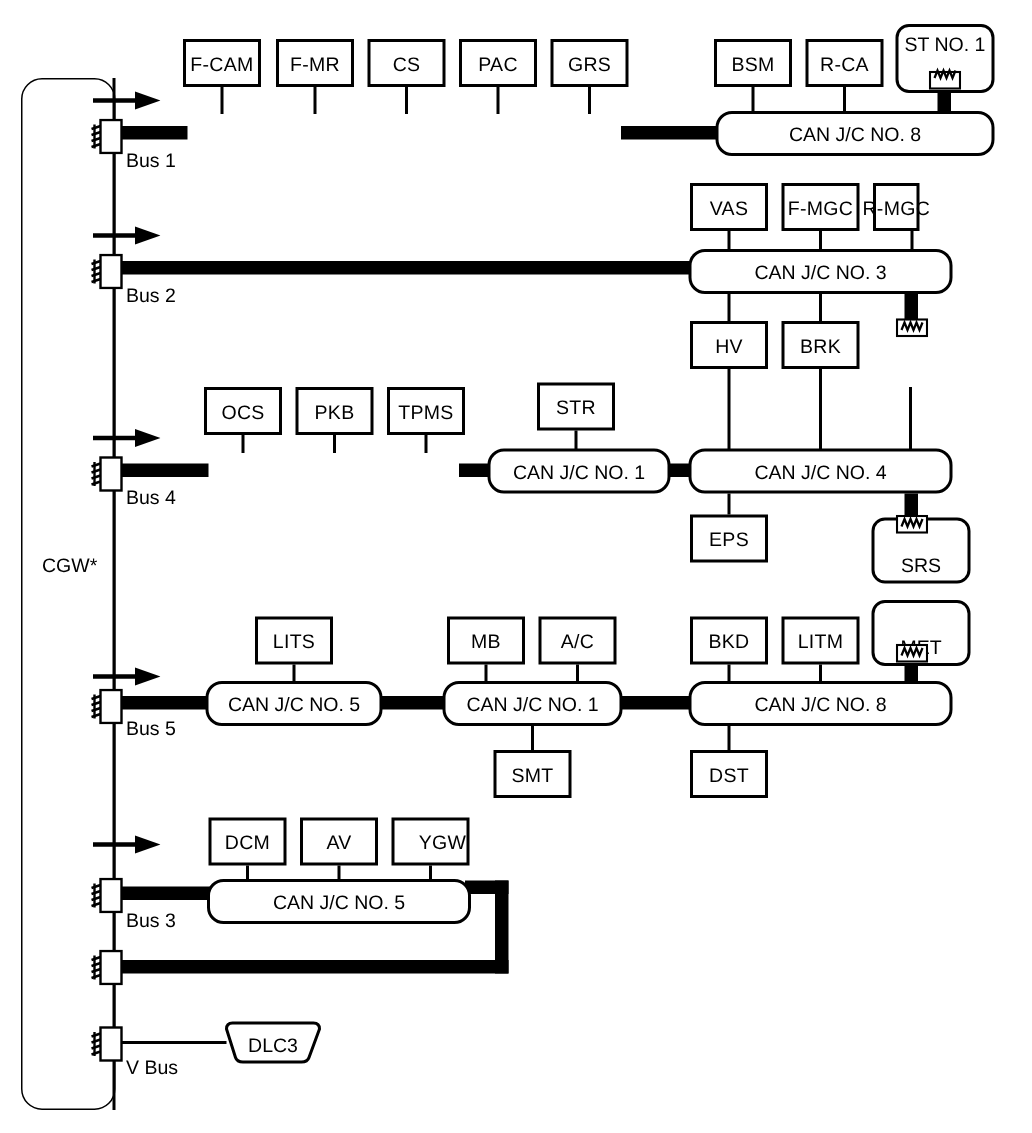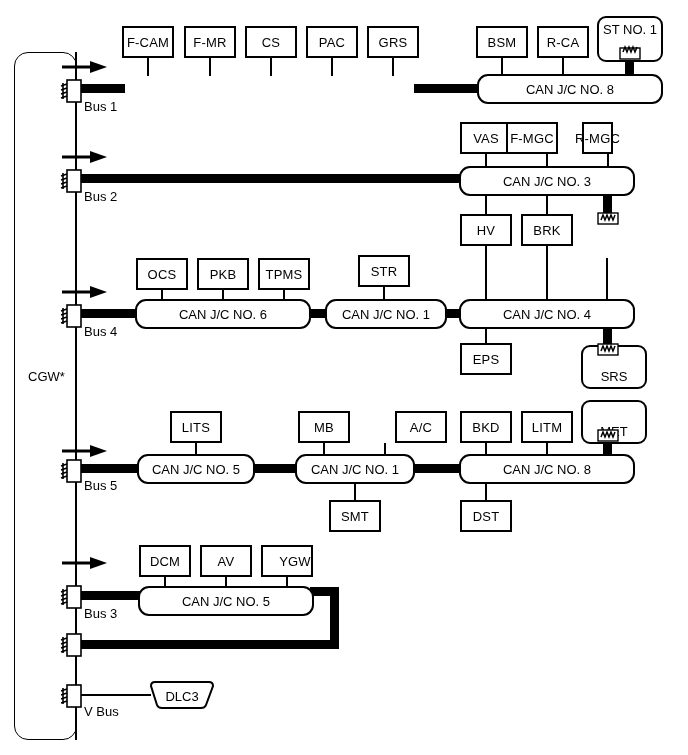--- a/index.html
+++ b/index.html
@@ -115,21 +115,21 @@
     <svg width="22" height="24" viewBox="0 0 22 24">
       <rect x="7" y="1" width="14" height="22" fill="#fff" stroke="#000" stroke-width="1.6"></rect>
       <path d="M7 5 L1 7 M7 9 L1 11 M7 13 L1 15 M7 17 L1 19" stroke="#000" stroke-width="1.6"></path>
       <path d="M3 4 L3 20" stroke="#000" stroke-width="1.6"></path>
     </svg>
   </div>
   <div class="buslabel" style="left:84px;top:189px;">Bus 2</div>
   <div class="bl" style="left:77px;top:174px;width:385px;height:9px;"></div>
 
   <div class="ecu" style="left:460px;top:122px;width:52px;height:32px;">VAS</div>
-  <div class="ecu" style="left:506px;top:122px;width:52px;height:32px;">F-MGC</div>
+  <div class="ecu" style="left:521px;top:122px;width:52px;height:32px;">F-MGC</div>
   <div class="ecu" style="left:582px;top:122px;width:31px;height:32px;">R-MGC</div>
   <div class="tl" style="left:485px;top:154px;width:2px;height:14px;"></div>
   <div class="tl" style="left:546px;top:154px;width:2px;height:14px;"></div>
   <div class="tl" style="left:607px;top:154px;width:2px;height:14px;"></div>
 
   <div class="jc" style="left:459px;top:166px;width:176px;height:30px;">CAN J/C NO. 3</div>
 
   <div class="tl" style="left:485px;top:196px;width:2px;height:18px;"></div>
   <div class="tl" style="left:546px;top:196px;width:2px;height:18px;"></div>
   <div class="bl" style="left:603px;top:196px;width:9px;height:18px;"></div>
@@ -169,21 +169,20 @@
   <div class="ecu" style="left:136px;top:258px;width:52px;height:32px;">OCS</div>
   <div class="ecu" style="left:197px;top:258px;width:52px;height:32px;">PKB</div>
   <div class="ecu" style="left:258px;top:258px;width:52px;height:32px;">TPMS</div>
   <div class="ecu" style="left:358px;top:255px;width:52px;height:32px;">STR</div>
 
   <div class="tl" style="left:161px;top:290px;width:2px;height:12px;"></div>
   <div class="tl" style="left:222px;top:290px;width:2px;height:12px;"></div>
   <div class="tl" style="left:283px;top:290px;width:2px;height:12px;"></div>
   <div class="tl" style="left:383px;top:287px;width:2px;height:15px;"></div>
 
-  <div class="jc" style="left:135px;top:299px;width:176px;height:30px;">CAN J/C NO. 6</div>
   <div class="jc" style="left:325px;top:299px;width:122px;height:30px;">CAN J/C NO. 1</div>
   <div class="jc" style="left:459px;top:299px;width:176px;height:30px;">CAN J/C NO. 4</div>
 
   <div class="tl" style="left:485px;top:329px;width:2px;height:14px;"></div>
   <div class="bl" style="left:603px;top:329px;width:9px;height:16px;"></div>
 
   <div class="ecu" style="left:460px;top:343px;width:52px;height:32px;">EPS</div>
 
   <div class="term-ecu botlabel" style="left:581px;top:345px;width:66px;height:44px;">SRS</div>
   <div class="res-in" style="left:597px;top:343px;width:22px;height:16px;">
@@ -206,21 +205,21 @@
       <path d="M3 4 L3 20" stroke="#000" stroke-width="1.6"></path>
     </svg>
   </div>
   <div class="buslabel" style="left:84px;top:478px;">Bus 5</div>
   <div class="bl" style="left:77px;top:464px;width:62px;height:9px;"></div>
   <div class="bl" style="left:250px;top:464px;width:50px;height:9px;"></div>
   <div class="bl" style="left:409px;top:464px;width:55px;height:9px;"></div>
 
   <div class="ecu" style="left:170px;top:411px;width:52px;height:32px;">LITS</div>
   <div class="ecu" style="left:298px;top:411px;width:52px;height:32px;">MB</div>
-  <div class="ecu" style="left:359px;top:411px;width:52px;height:32px;margin-left:36px;">A/C</div>
+  <div class="ecu" style="left:359px;top:411px;width:52px;height:32px;">A/C</div>
   <div class="ecu" style="left:460px;top:411px;width:52px;height:32px;">BKD</div>
   <div class="ecu" style="left:521px;top:411px;width:52px;height:32px;">LITM</div>
 
   <div class="tl" style="left:195px;top:443px;width:2px;height:14px;"></div>
   <div class="tl" style="left:323px;top:443px;width:2px;height:14px;"></div>
   <div class="tl" style="left:384px;top:443px;width:2px;height:14px;"></div>
   <div class="tl" style="left:485px;top:443px;width:2px;height:14px;"></div>
   <div class="tl" style="left:546px;top:443px;width:2px;height:14px;"></div>
 
   <div class="term-ecu botlabel" style="left:581px;top:400px;width:66px;height:44px;">MET</div>

